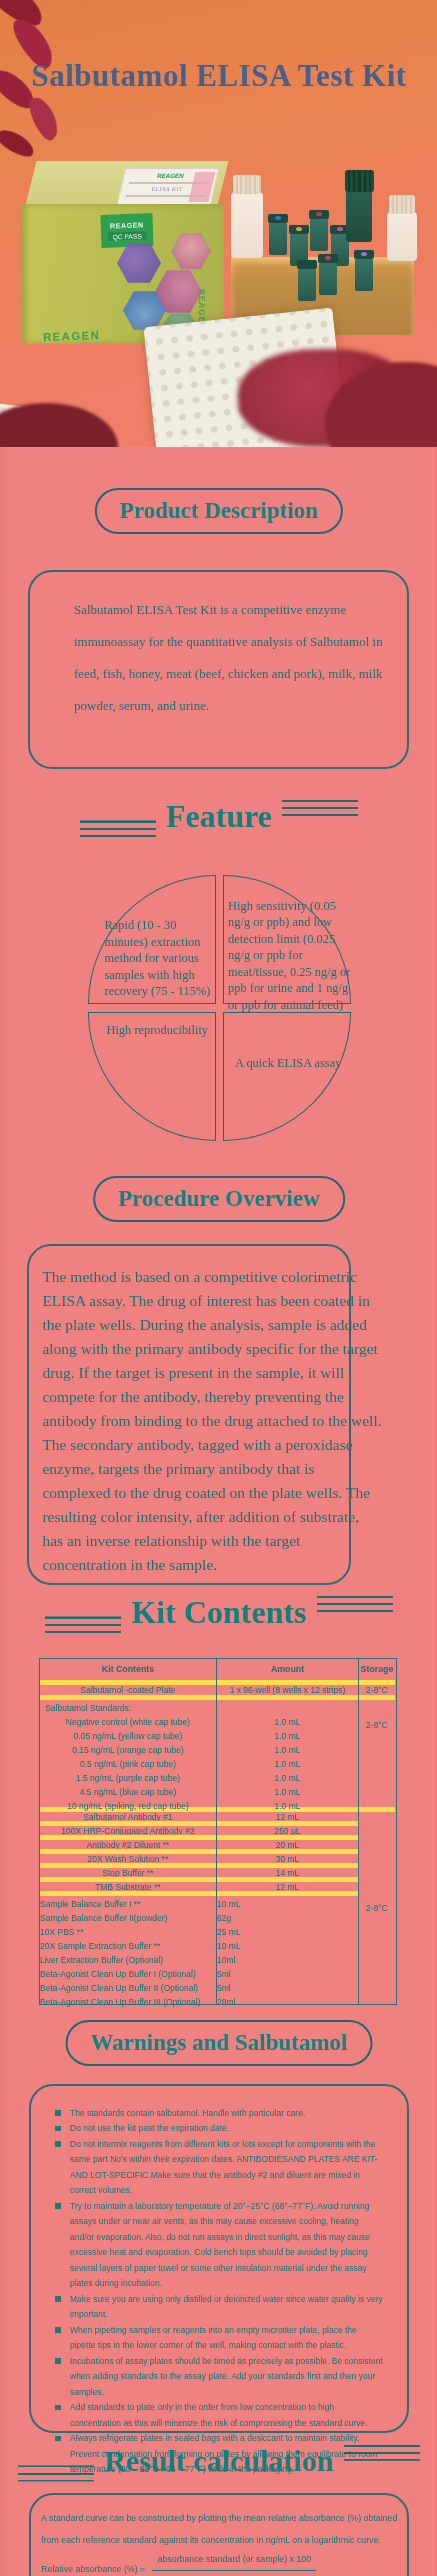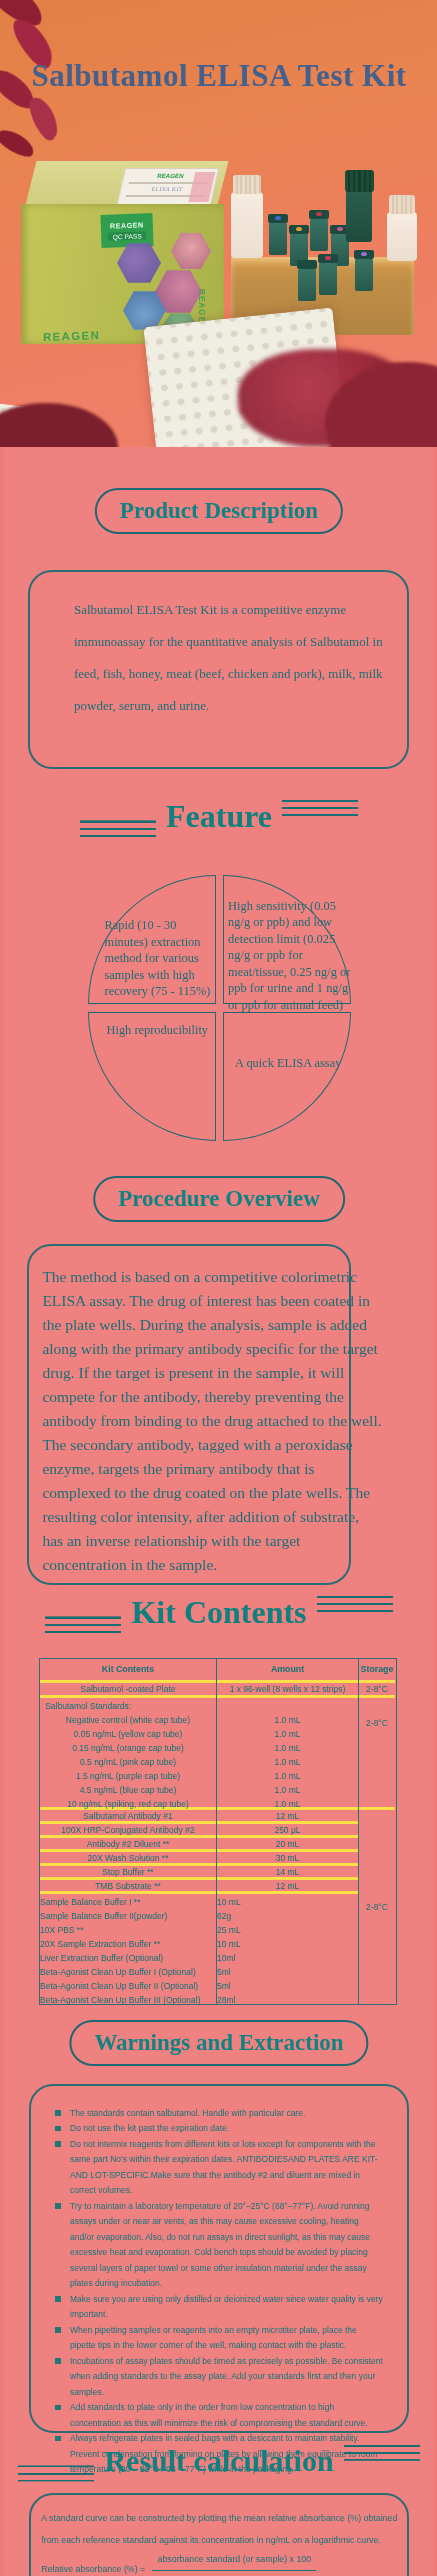--- a/index.html
+++ b/index.html
@@ -107,21 +107,21 @@
 
   .kit-heading { top:1594px; font-size:32px; }
 
   .ktable { position:absolute; left:39px; top:1658px; width:358px; height:347px; border:1.3px solid #2f6d78;
             font-family:"Liberation Sans","DejaVu Sans",sans-serif; color:#0c7376; font-size:8.5px; }
   .tcol { position:absolute; top:0; bottom:0; }
   .tcolA { left:0; width:176px; }
   .tcolB { left:176px; width:142px; border-left:1px solid #2f6d78; }
   .tcolC { left:318px; width:37px; border-left:1px solid #2f6d78; }
   .tc { display:flex; align-items:center; justify-content:center; text-align:center; overflow:hidden; }
-  .bt { border-top:3px solid #fde047; }
+  .bt { border-top:5px solid #fde047; }
   .th { height:20.6px; font-weight:bold; font-size:8.8px; }
   .rowh { height:15.5px; }
   .rrow { height:14px; }
   .blockA { display:block; padding-top:0.5px; }
   .stdblock { height:112px; }
   .bufblock { height:113px; }
   .stdlabel { text-align:left; padding-left:5.2px; line-height:14px; }
   .stdline { line-height:14px; text-align:center; }
   .bufline { line-height:14px; text-align:left; }
   .mergecell { height:197px; }
@@ -330,21 +330,21 @@
 
     <div class="tcol tcolC">
       <div class="tc th">Storage</div>
       <div class="tc rowh bt">2-8°C</div>
       <div class="tc stdblock bt" style="align-items:flex-start; padding-top:19.6px;">2-8°C</div>
       <div class="tc mergecell bt">2-8°C</div>
     </div>
   </div>
 
   <div class="pill warn-pill">
-    <span>Warnings and Extraction</span>
+    <span>Warnings and Salbutamol</span>
   </div>
   <div class="rbox warn-box">
     <ul class="warn-list">
       <li>The standards contain salbutamol. Handle with particular care.</li>
       <li>Do not use the kit past the expiration date.</li>
       <li>Do not intermix reagents from different kits or lots except for components with the same part No's within their expiration dates. ANTIBODIESAND PLATES ARE KIT-AND LOT-SPECIFIC.Make sure that the antibody #2 and diluent are mixed in correct volumes.</li>
       <li>Try to maintain a laboratory temperature of 20°–25°C (68°–77°F). Avoid running assays under or near air vents, as this may cause excessive cooling, heating and/or evaporation. Also, do not run assays in direct sunlight, as this may cause excessive heat and evaporation. Cold bench tops should be avoided by placing several layers of paper towel or some other insulation material under the assay plates during incubation.</li>
       <li>Make sure you are using only distilled or deionized water since water quality is very important.</li>
       <li>When pipetting samples or reagents into an empty microtiter plate, place the pipette tips in the lower corner of the well, making contact with the plastic.</li>
       <li>Incubations of assay plates should be timed as precisely as possible. Be consistent when adding standards to the assay plate. Add your standards first and then your samples.</li>

